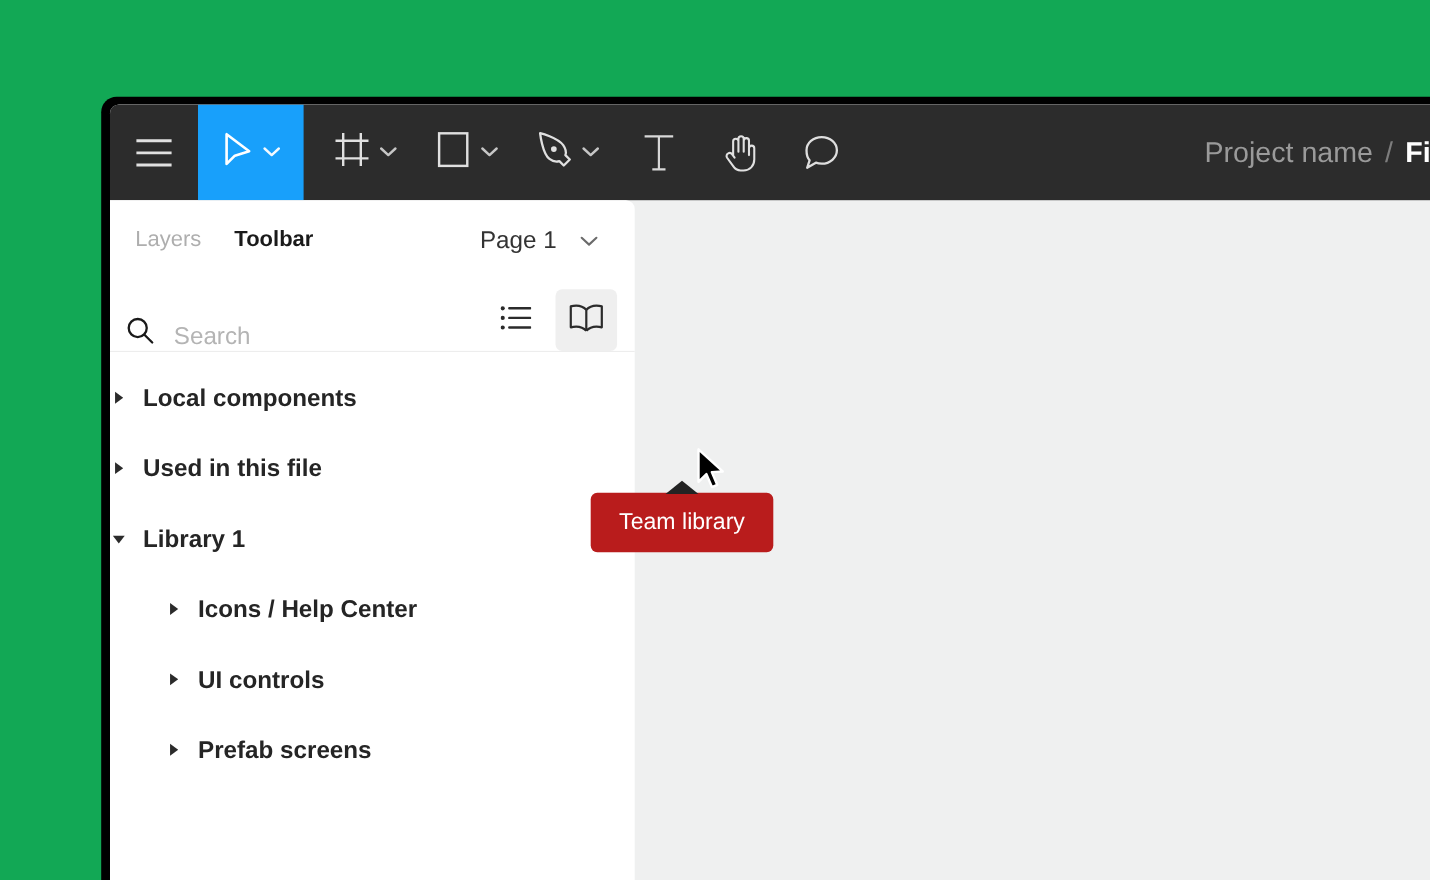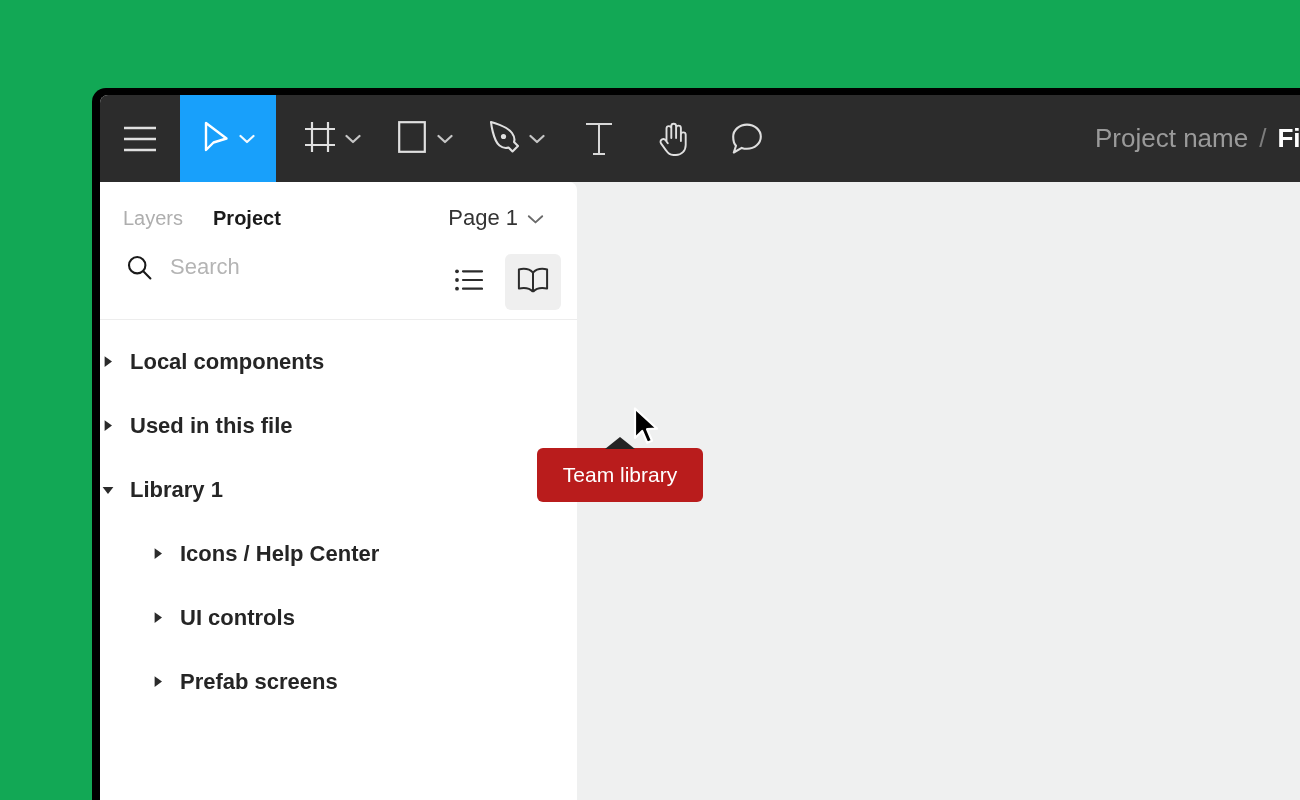--- a/index.html
+++ b/index.html
@@ -85,30 +85,30 @@
     position:relative;
     height:72px;
     display:flex; align-items:center;
     padding:0 33px 0 23px;
   }
   .panel-tab { font-size:20px; cursor:default; }
   #tab-layers { color:#aeaeae; margin-right:30px; }
   #tab-assets { color:#1a1a1a; font-weight:bold; }
   #page-selector {
     margin-left:auto;
-    display:flex; align-items:center; gap:9px;
+    display:flex; align-items:center; gap:21px;
     font-size:22px; color:#333; cursor:default;
   }
 
   
   #search-row {
     position:relative;
     height:66px;
-    display:flex; align-items:flex-start;
-    padding:0 16px 0 26px;
+    display:flex; align-items:flex-end;
+    padding:0 16px 0 14px;
     border-bottom:1px solid #ededed;
   }
   #search-icon { color:#1a1a1a; flex:0 0 auto; margin-right:17px; }
   #search-input {
     border:none; outline:none; background:transparent;
     font-family:"Liberation Sans", sans-serif;
     font-size:22px; color:#1a1a1a;
     flex:1 1 auto; min-width:0;
   }
   #search-input::placeholder { color:#b4b4b4; }
@@ -258,21 +258,21 @@
         <span class="project">Project name</span>
         <span class="sep">/</span>
         <span class="file">File nam</span>
       </div>
     </div>
 
     <div id="left-panel">
 
       <div id="panel-tabs">
         <span class="panel-tab" id="tab-layers">Layers</span>
-        <span class="panel-tab" id="tab-assets">Project</span>
+        <span class="panel-tab" id="tab-assets">Toolbar</span>
         <span id="page-selector">
           <span>Page 1</span>
           <span>
             <svg width="17" height="11" viewBox="0 0 17 11" fill="none" aria-hidden="true">
               <path d="M1.8 2.2 L8.5 8.4 L15.2 2.2" stroke="#6b6b6b" stroke-width="1.9" stroke-linecap="round" stroke-linejoin="round"></path>
             </svg>
           </span>
         </span>
       </div>
 

